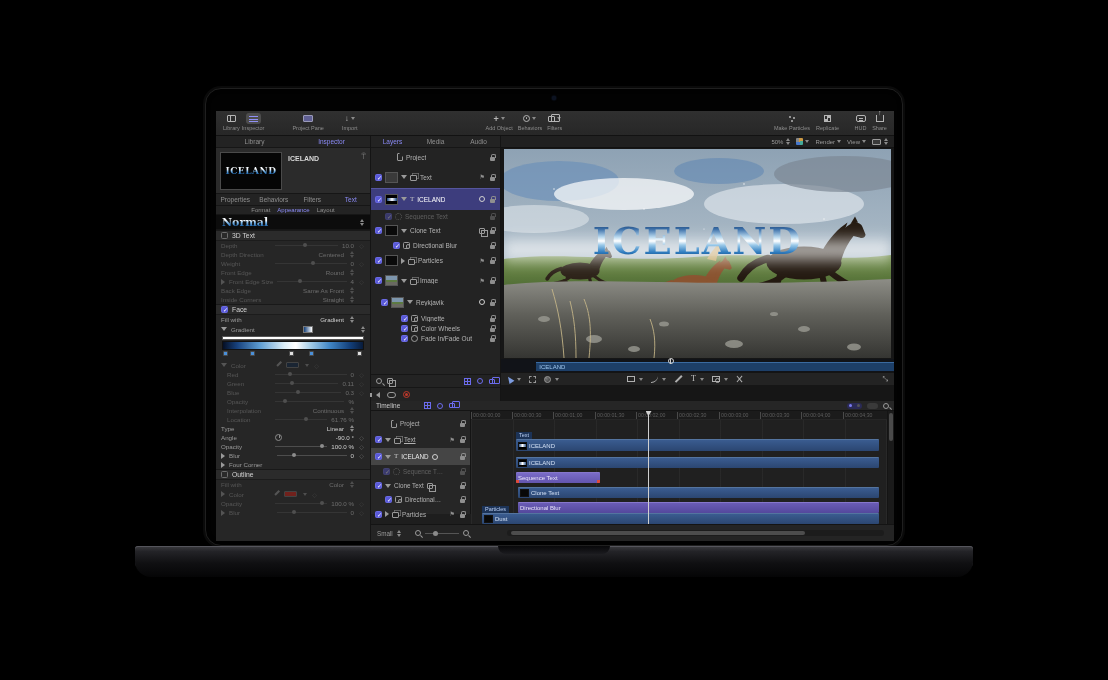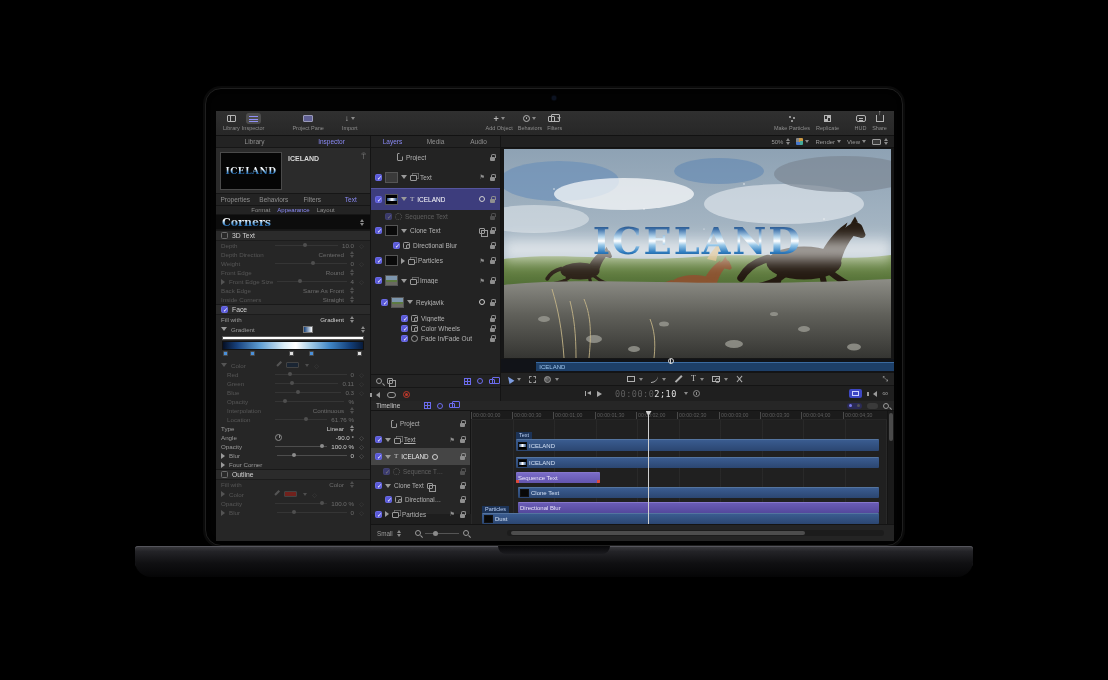--- a/index.html
+++ b/index.html
@@ -300,21 +300,21 @@
           <span class="tab">Behaviors</span>
           <span class="tab">Filters</span>
           <span class="tab active">Text</span>
         </div>
         <div class="subtabs">
           <span>Format</span>
           <span class="active">Appearance</span>
           <span>Layout</span>
         </div>
         <div class="preset">
-          <span class="grad-text">Corners</span>
+          <span class="grad-text">Normal</span>
           <span class="updn"></span>
         </div>
 
         <div class="ihead">
           <span class="cb"></span>
           <span>3D Text</span>
         </div>
         <div class="irow dim">
             <span class="lbl">Depth</span>
             <span class="slider">
@@ -760,30 +760,20 @@
           <span class="tool">
               <span class="ic-mask"></span>
               <span class="chev"></span>
             </span>
           <span class="tool">
               <span class="ic-scis"></span>
             </span>
           <span class="resize-arrow">⤡</span>
         </div>
 
-        <div class="transport">
-          <span style="margin-left:78px" class="i-prev"></span>
-          <span class="i-play"></span>
-          <span class="tc" style="margin-left:8px"><span class="dimtc">00:00:0</span><span class="brt">2;10</span></span>
-          <span class="chev"></span>
-          <span class="clock"></span>
-          <span class="filmbtn"></span>
-          <span class="spk" style="margin-left:6px"></span>
-          <span class="inf">∞</span>
-        </div>
       </div>
 
       <div class="timeline">
         <div class="tl-header">
           <span>Timeline</span>
           <span class="blue3" style="margin-left:18px">
               <span class="b-grid"></span>
               <span class="b-circ"></span>
               <span class="b-dbl"></span>
             </span>

